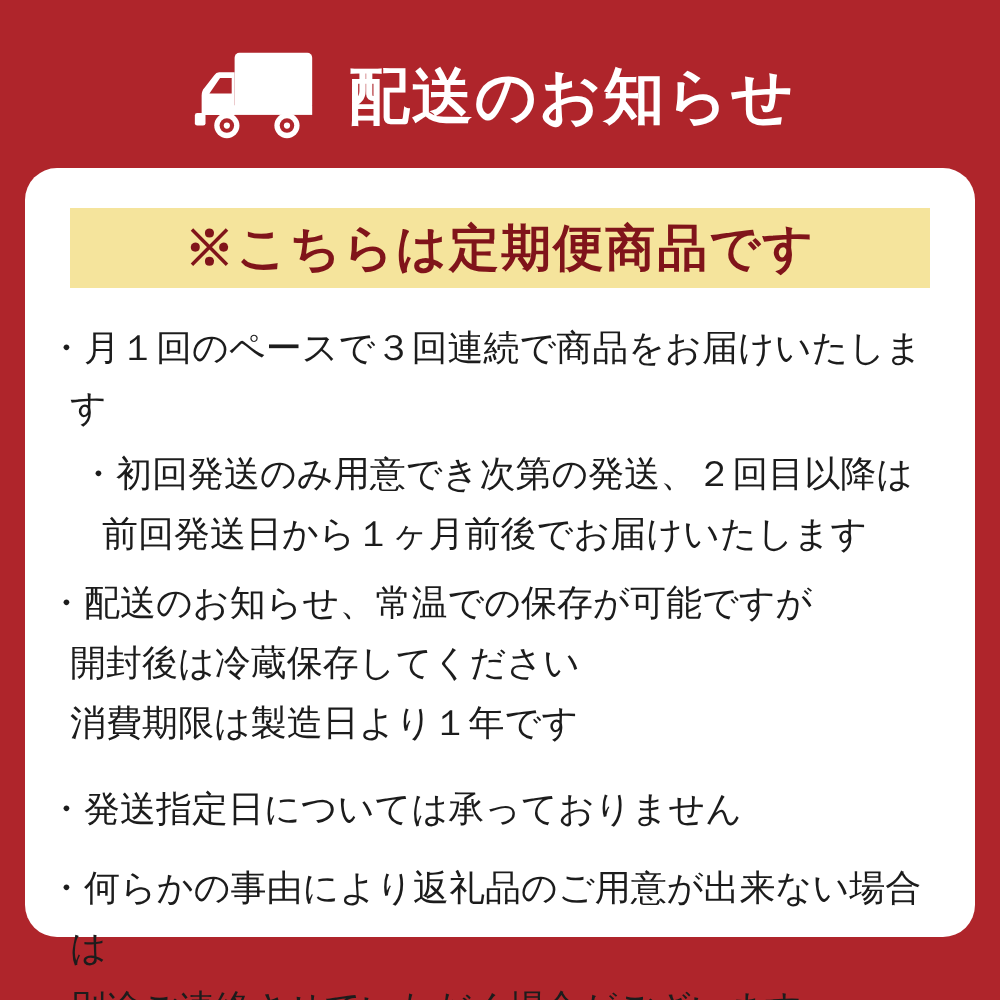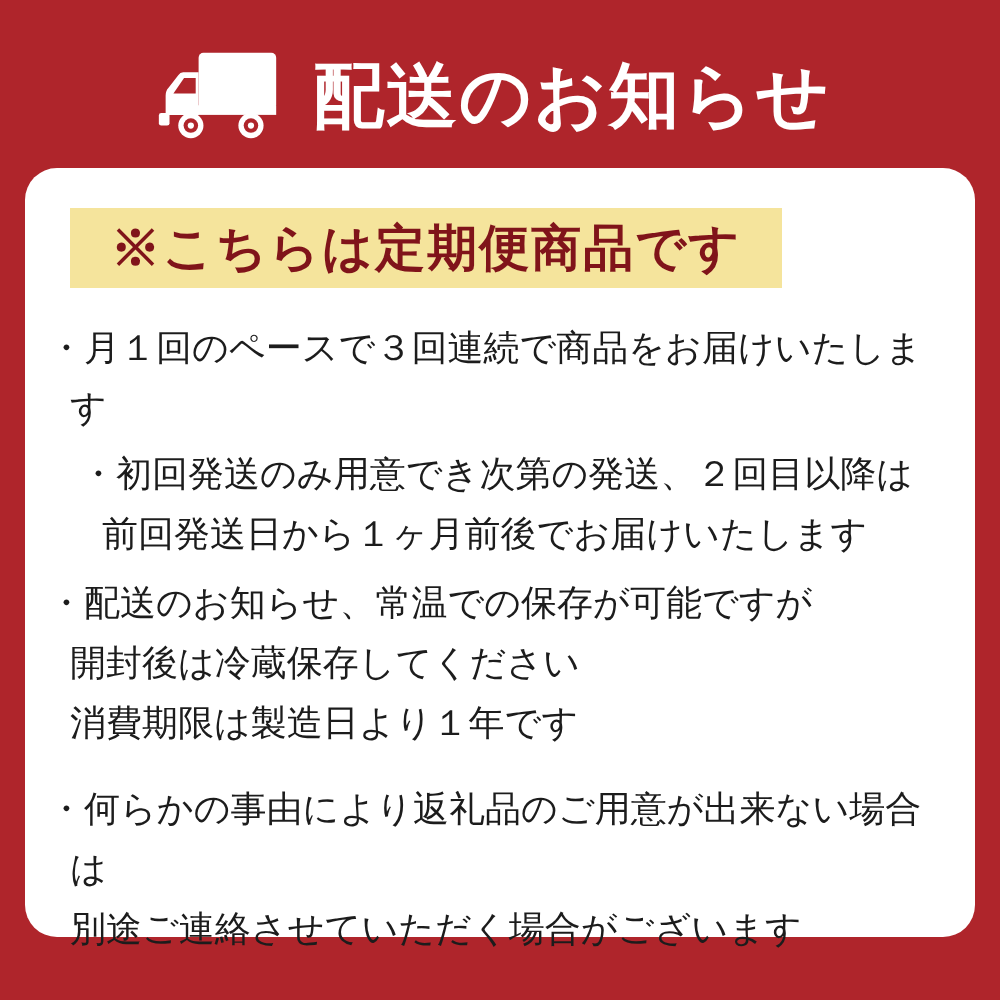--- a/index.html
+++ b/index.html
@@ -18,29 +18,29 @@
     position:relative;overflow:hidden;
   }
   .header{
     position:absolute;top:45px;left:0;right:0;height:100px;
     display:flex;align-items:center;justify-content:center;gap:16px;
   }
   .truck{display:block;}
   .truck svg{display:block;width:128px;height:97px;}
   .title{
     margin:15px;color:var(--title-text);
-    font-size:71px;font-weight:600;letter-spacing:2px;line-height:1;
+    font-size:61px;font-weight:600;letter-spacing:2px;line-height:1;
     white-space:nowrap;
   }
   .card{
     position:absolute;left:25px;top:168px;width:950px;height:769px;
     background:var(--card);border-radius:32px;
   }
   .banner{
-    position:absolute;left:45px;top:40px;width:712px;height:80px;
+    position:absolute;left:45px;top:40px;width:860px;height:80px;
     background:var(--banner-bg);
     display:flex;align-items:center;justify-content:center;
   }
   .banner-text{
     color:var(--banner-text);
     font-size:50px;font-weight:bold;letter-spacing:2px;line-height:1;
     white-space:nowrap;
   }
   .notices{
     position:absolute;left:23px;top:150px;right:18px;
@@ -93,18 +93,19 @@
       <span class="banner-text">※こちらは定期便商品です</span>
     </div>
 
     <div class="notices">
       <p class="notice">・月１回のペースで３回連続で商品をお届けいたします</p>
       <p class="notice">・初回発送のみ用意でき次第の発送、２回目以降は
 前回発送日から１ヶ月前後でお届けいたします</p>
       <p class="notice">・配送のお知らせ、常温での保存が可能ですが
 開封後は冷蔵保存してください
 消費期限は製造日より１年です</p>
+      <p class="notice">・発送指定日については承っておりません</p>
       <p class="notice">・何らかの事由により返礼品のご用意が出来ない場合は
 別途ご連絡させていただく場合がございます</p>
     </div>
   </div>
 
 </div>
 
 </body></html>

